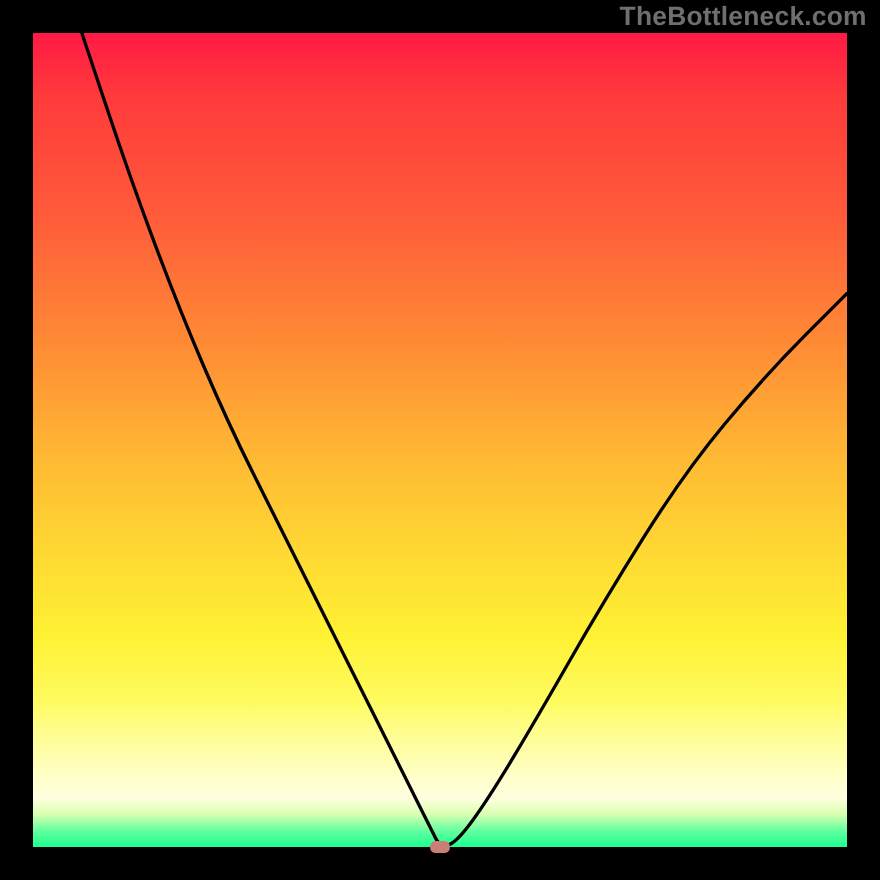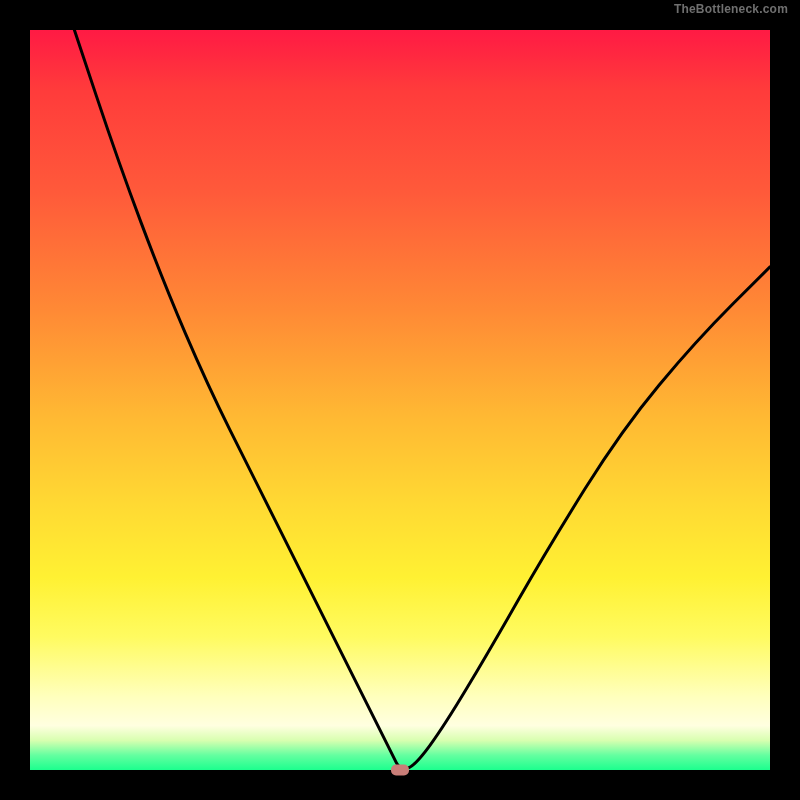--- a/index.html
+++ b/index.html
@@ -54,21 +54,21 @@
     height: 11px;
     background: #c97e78;
     border-radius: 5px;
     transform: translate(-50%, -50%);
   }
   .watermark {
     position: absolute;
     top: 2px;
     right: 12px;
     color: #6f6f6f;
-    font-size: 12px;
+    font-size: 24px;
     font-weight: 600;
     letter-spacing: 0.2px;
   }
 </style>
 </head>
 <body>
 
 <div class="container">
 
   <div class="watermark">TheBottleneck.com</div>

